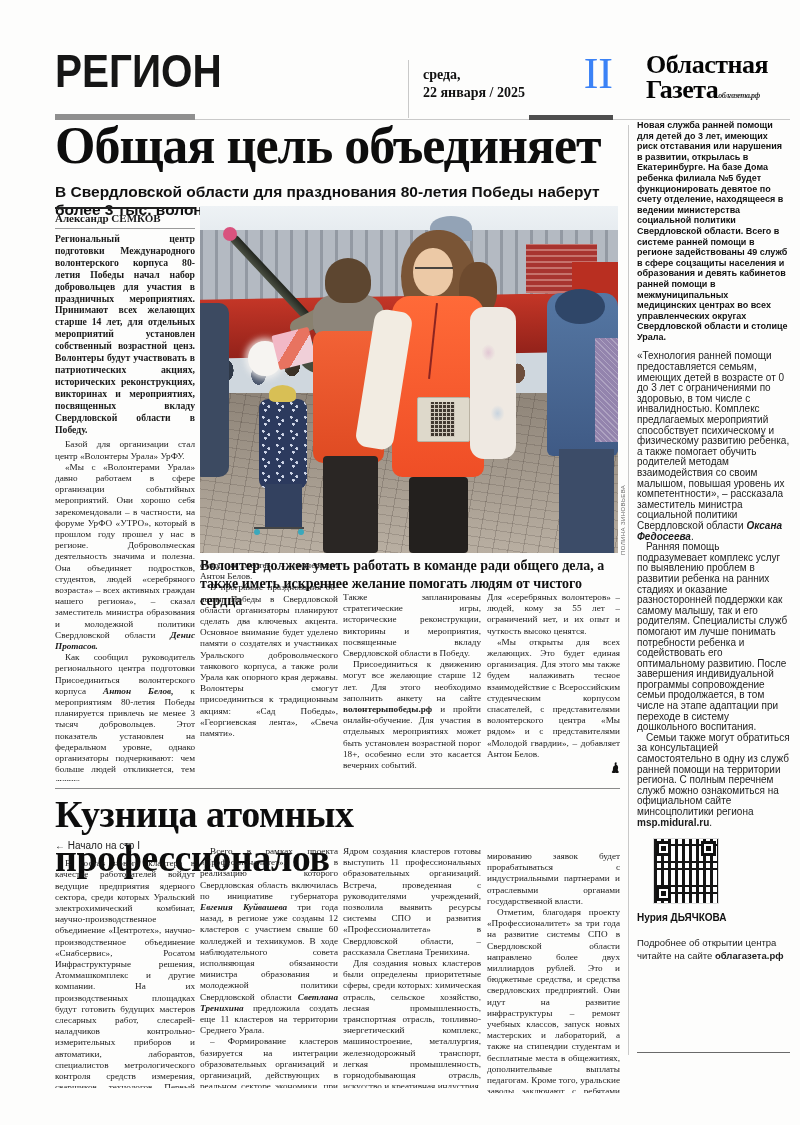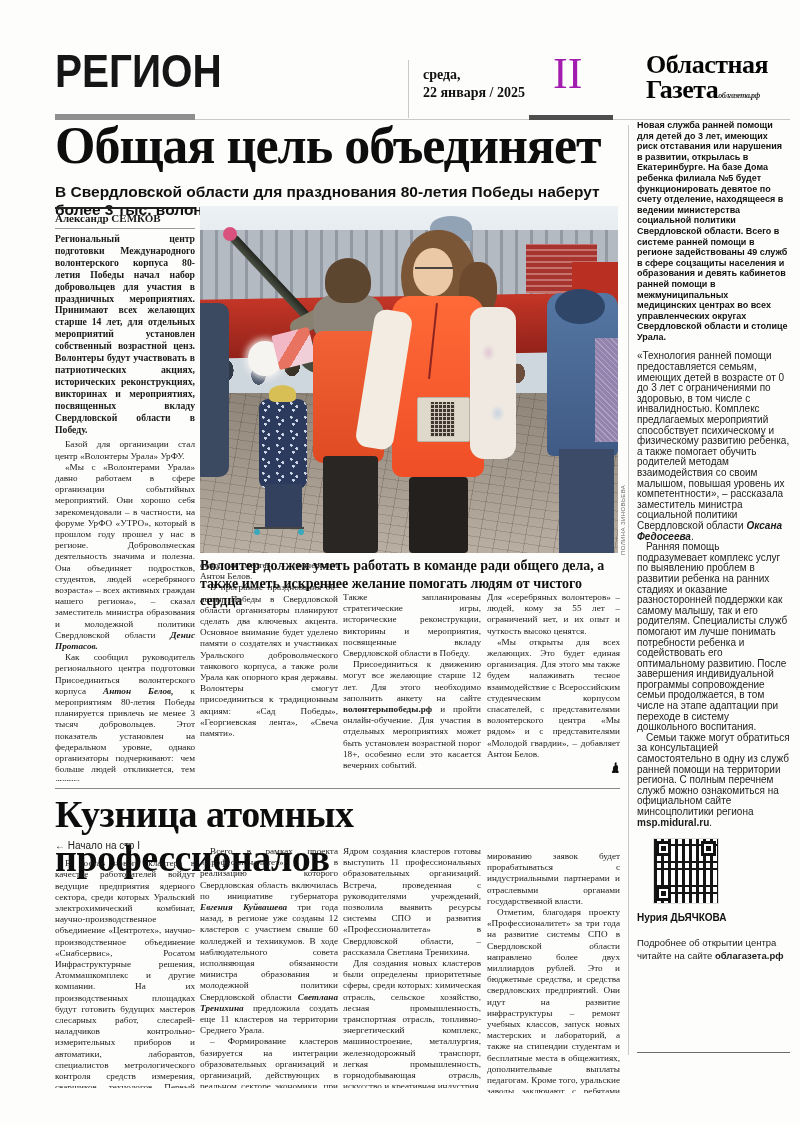--- a/index.html
+++ b/index.html
@@ -13,21 +13,21 @@
   .section-title {
     position:absolute; left:55px; top:44px; font-family:"Liberation Sans",sans-serif;
     font-size:46px; font-weight:700; letter-spacing:0px; color:#161616;
     transform:scaleX(.88); transform-origin:left top;
   }
   .rule-header { position:absolute; left:55px; right:10px; top:119px; height:1px; background:#c9c9c9; }
   .bar-section { position:absolute; left:55px; top:114px; width:140px; height:6px; background:#8f8f8f; }
   .bar-page { position:absolute; left:529px; top:115px; width:84px; height:5px; background:#4e4e4e; }
   .hdr-vline { position:absolute; left:408px; top:60px; width:1px; height:58px; background:#c9c9c9; }
   .date-block { position:absolute; left:423px; top:66px; font-size:14px; font-weight:700; line-height:1.3; color:#111; }
-  .page-number { position:absolute; left:553px; top:48px; width:60px; text-align:left; font-size:44px; color:#a21caf; }
+  .page-number { position:absolute; left:553px; top:48px; width:60px; text-align:right; font-size:44px; color:#3b82f6; }
   .masthead { position:absolute; right:10px; top:52px; width:160px; text-align:left; left:646px; }
   .masthead .m1,.masthead .m2 { font-size:26px; font-weight:700; line-height:.98; letter-spacing:-.5px; color:#050505; }
   .masthead .site { font-size:8px; font-style:italic; color:#333; }
   
   .headline { position:absolute; left:55px; top:116px; width:565px; font-size:52px; font-weight:700; letter-spacing:-1px; color:#0d0d0d; }
   .subhead { position:absolute; left:55px; top:183px; width:565px; font-family:"Liberation Sans",sans-serif; font-size:15.5px; font-weight:700; color:#111; }
   .byline { position:absolute; left:55px; top:207px; width:140px; font-size:11px; font-weight:700;
     border-top:2px solid #222; border-bottom:1px solid #9a9a9a; padding:3px 0 4px; }
   .col { position:absolute; font-size:9.2px; line-height:11.2px; text-align:justify; overflow:hidden; }
   .col p { text-indent:10px; }

